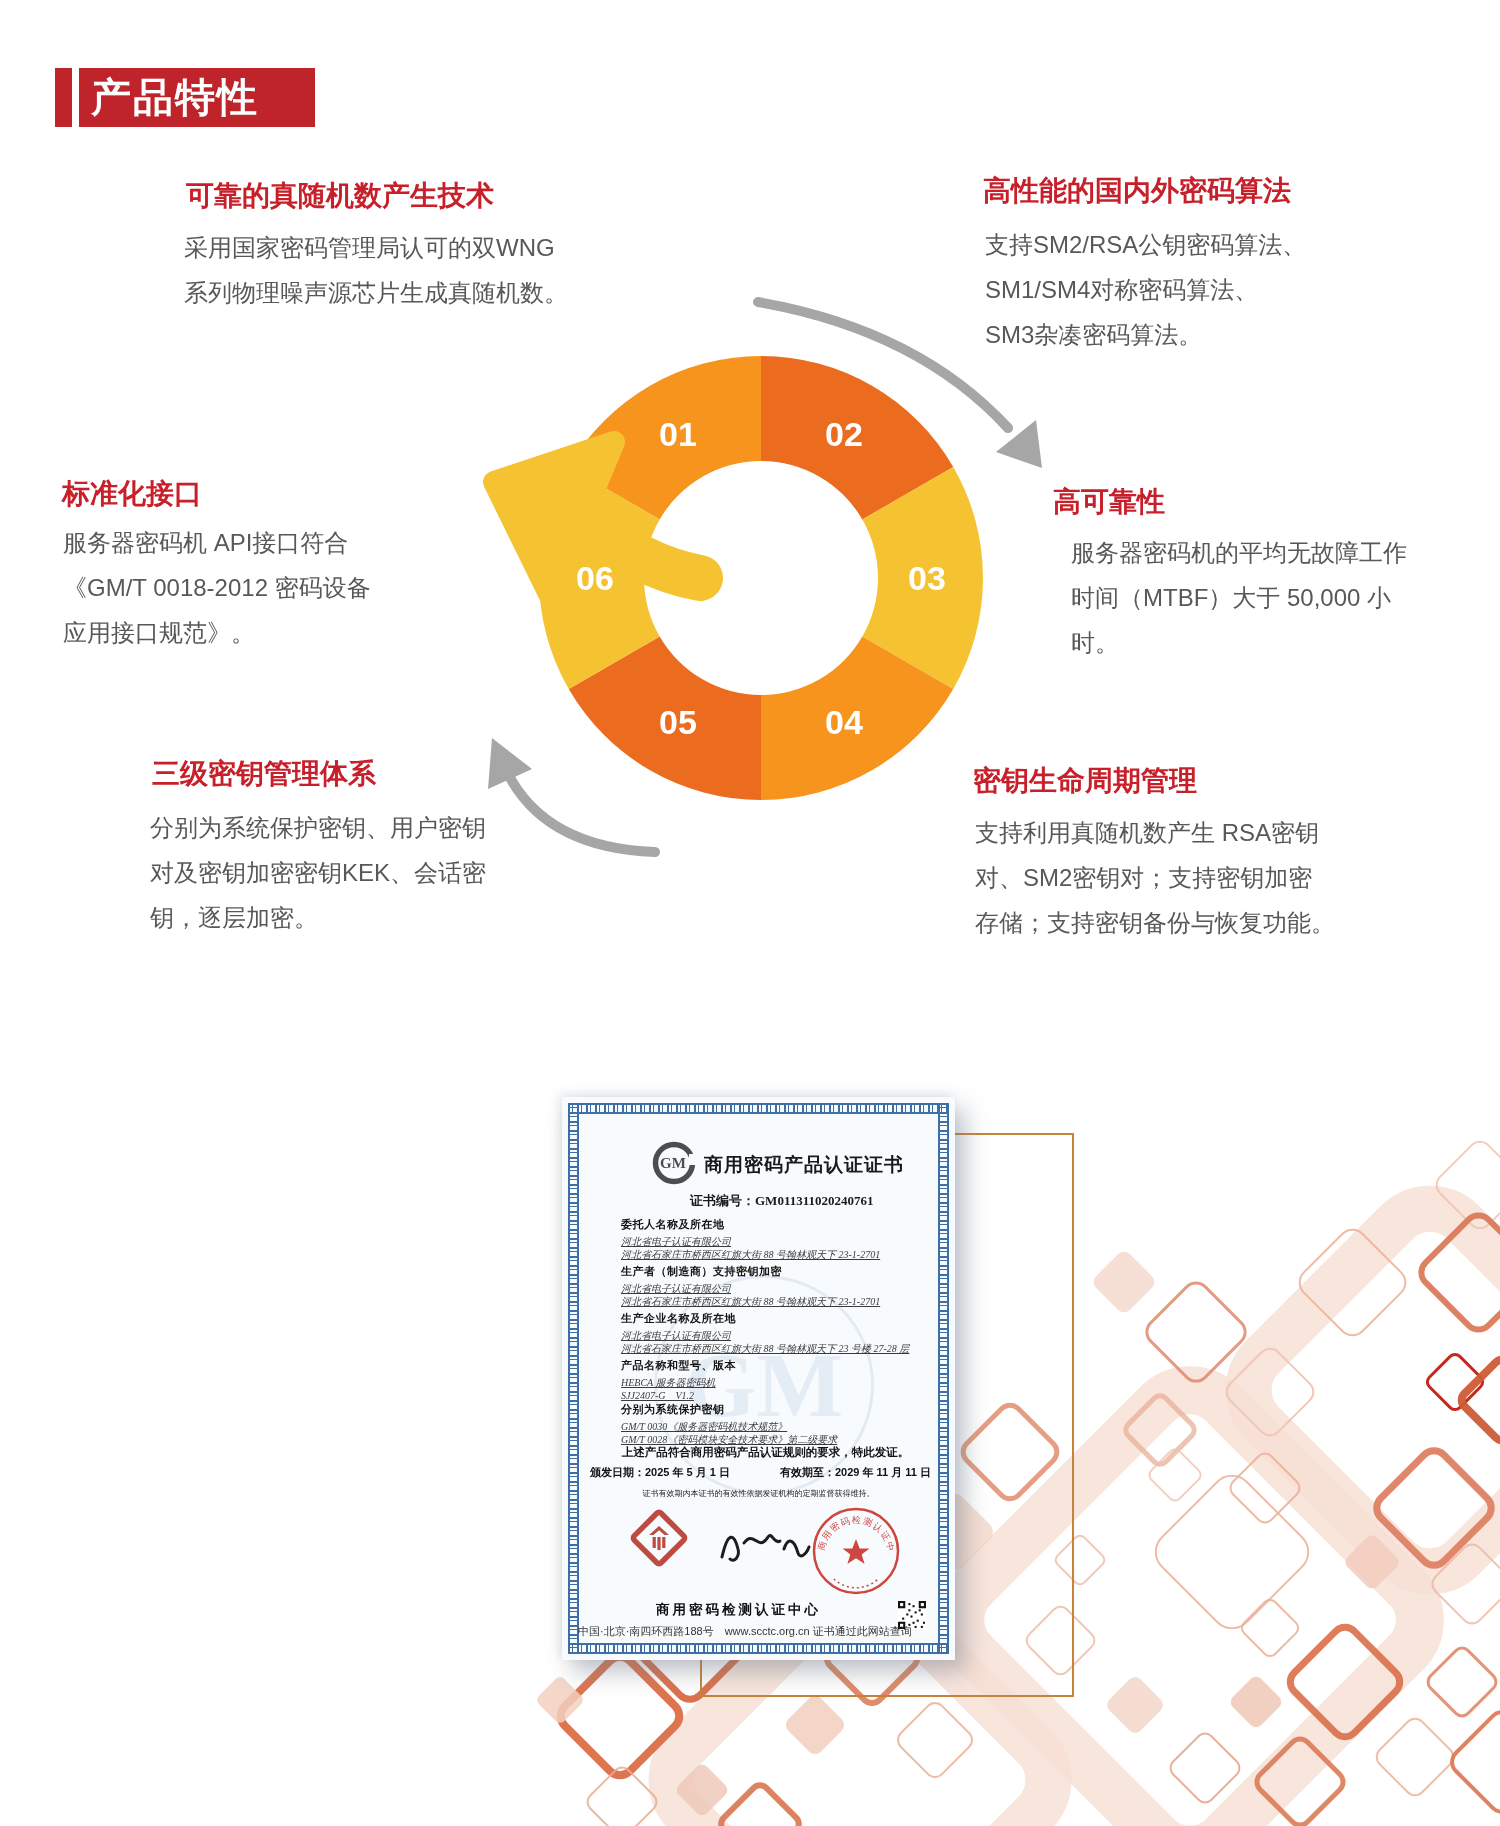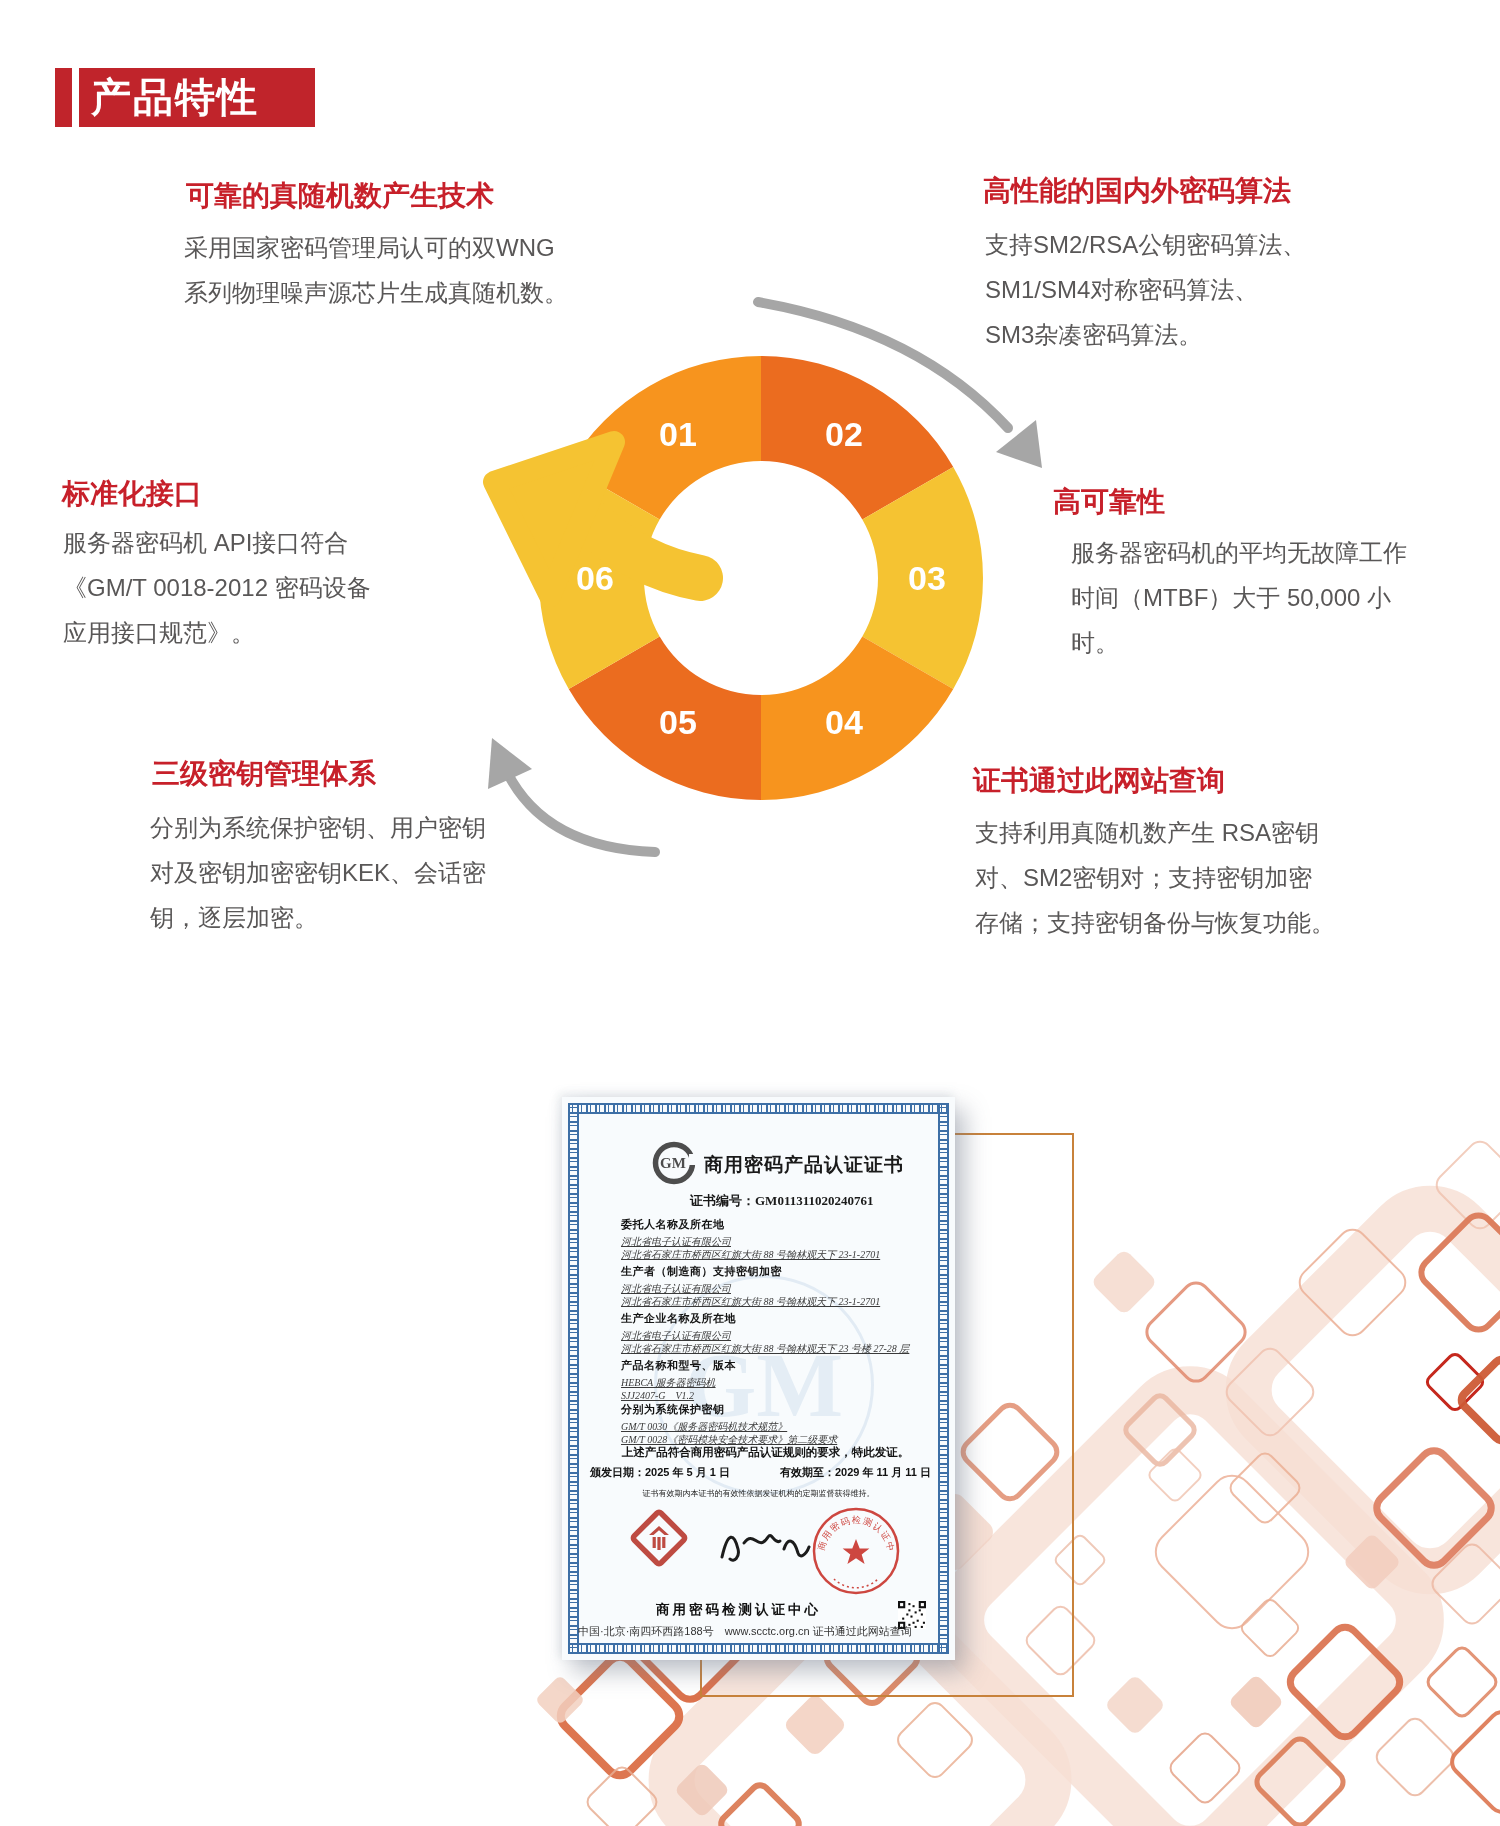--- a/index.html
+++ b/index.html
@@ -122,21 +122,21 @@
 
   <div class="feat-title" style="left:1053px;top:486px;">高可靠性</div>
   <div class="feat-body" style="left:1055px;top:530px;width:360px;margin-left:16px;">服务器密码机的平均无故障工作
 时间（MTBF）大于 50,000 小时。</div>
 
   <div class="feat-title" style="left:152px;top:758px;">三级密钥管理体系</div>
   <div class="feat-body" style="left:150px;top:805px;width:400px;">分别为系统保护密钥、用户密钥
 对及密钥加密密钥KEK、会话密
 钥，逐层加密。</div>
 
-  <div class="feat-title" style="left:973px;top:765px;">证书通过此网站查询</div>
+  <div class="feat-title" style="left:973px;top:765px;">密钥生命周期管理</div>
   <div class="feat-body" style="left:975px;top:810px;width:370px;">支持利用真随机数产生 RSA密钥
 对、SM2密钥对；支持密钥加密
 存储；支持密钥备份与恢复功能。</div>
 
   <svg id="cycle-svg" width="720" height="620" viewBox="400 270 720 620">
       <path d="M 758 302 Q 918 330 1008 428" fill="none" stroke="#A6A6A6" stroke-width="10" stroke-linecap="round"></path>
       <polygon points="1042,468 996,452 1036,420" fill="#A6A6A6"></polygon>
       <path d="M 655 852 Q 545 848 507 772" fill="none" stroke="#A6A6A6" stroke-width="10" stroke-linecap="round"></path>
       <polygon points="492,738 532,769 488,789" fill="#A6A6A6"></polygon>
       <path d="M 568.7423603598546 467 A 222 222 0 0 1 761 356 L 761 461 A 117 117 0 0 0 659.6750277572207 519.5 Z" fill="#F7941E"></path>

